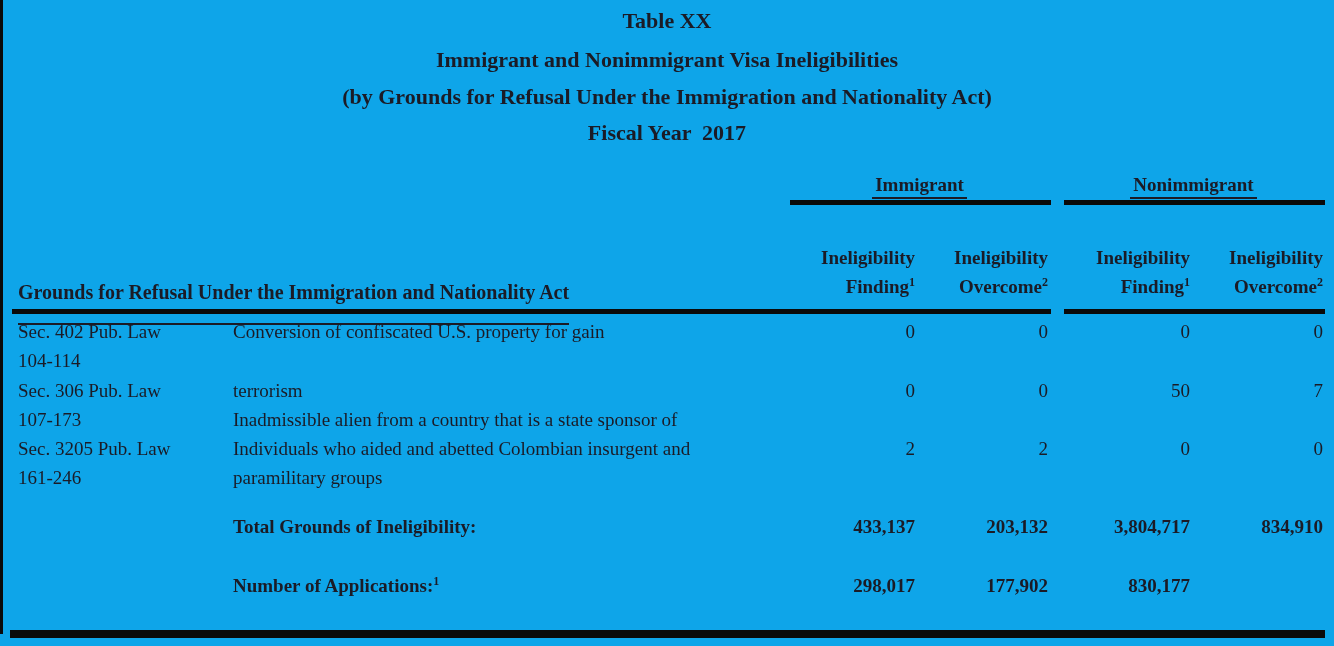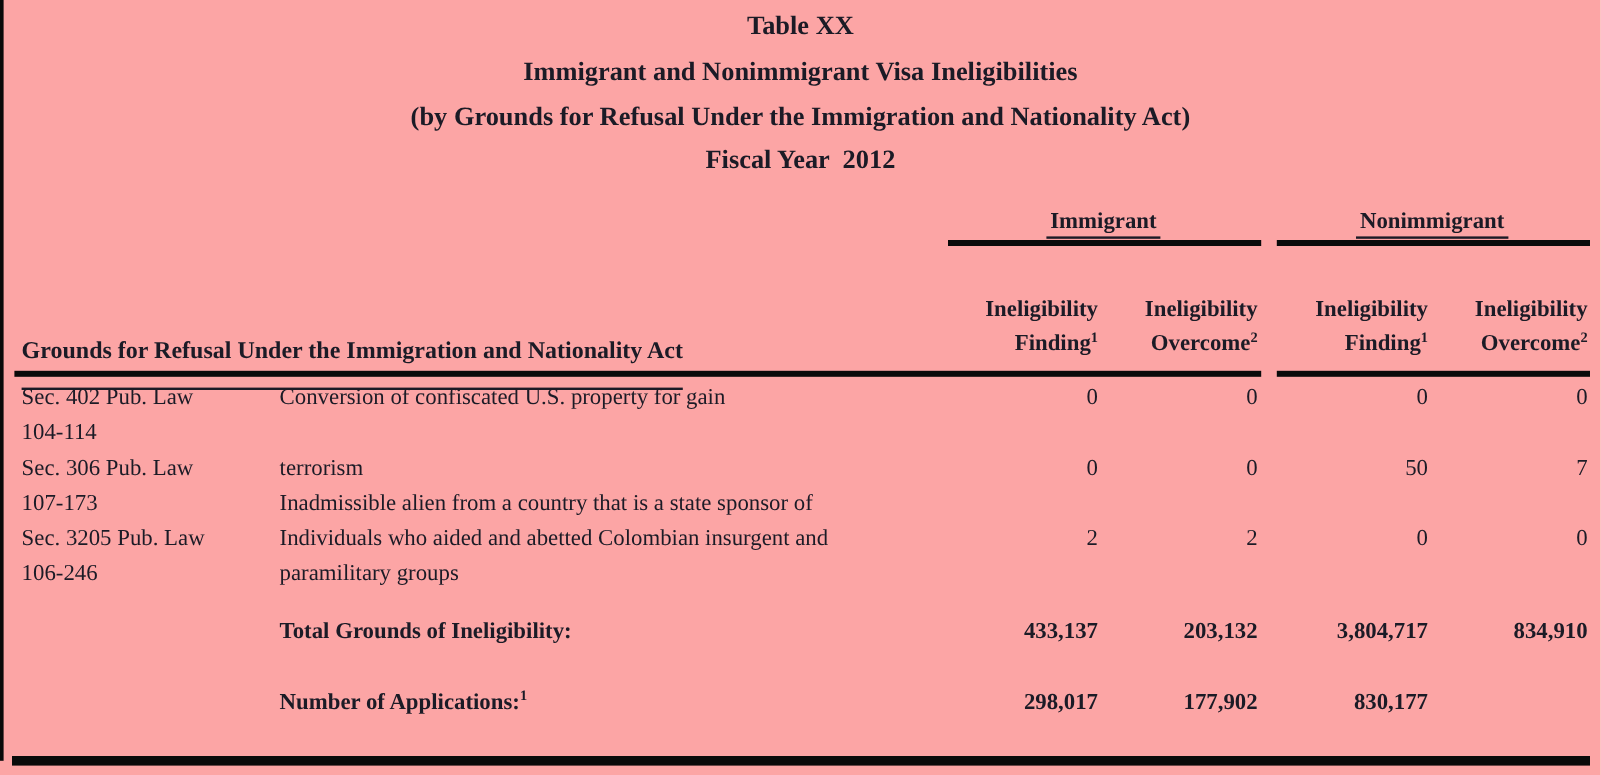--- a/index.html
+++ b/index.html
@@ -1,21 +1,21 @@
 <!DOCTYPE html>
 <html><head>
 <meta charset="utf-8">
 <style>
   * { margin: 0; padding: 0; box-sizing: border-box; }
   html, body { background: #ffffff; }
   .page {
     position: relative;
     width: 1334px;
     height: 646px;
-    background: #fca5a5;
+    background: #0ea5e9;
     font-family: "Liberation Serif", "DejaVu Serif", serif;
     color: var(--ink, #1b1b26);
     overflow: hidden;
   }
   .rule { position: absolute; background: var(--line, #0a0a0a); }
 
   
   .title-line {
     position: absolute;
     left: 0; width: 1334px;
@@ -70,21 +70,21 @@
 </head>
 <body>
 
 <div class="page" style="--ink: #1b1b26; --line: #0a0a0a;">
 
   <div class="rule" style="left:0; top:0; width:3px; height:634px;"></div>
 
   <div class="title-line" style="top:8px;">Table XX</div>
   <div class="title-line" style="top:84px;">(by Grounds for Refusal Under the Immigration and Nationality Act)</div>
   <div class="title-line" style="top:47px;">Immigrant and Nonimmigrant Visa Ineligibilities</div>
-  <div class="title-line" style="top:120px;">Fiscal Year  2012</div>
+  <div class="title-line" style="top:120px;">Fiscal Year  2017</div>
 
   <div class="group-header" style="left:788px; top:174px; width:263px;">
     <span class="u">Immigrant</span>
   </div>
   <div class="group-header" style="left:1062px; top:174px; width:263px;">
     <span class="u">Nonimmigrant</span>
   </div>
   <div class="rule" style="left:790px; top:200px; width:261px; height:5px;"></div>
   <div class="rule" style="left:1064px; top:200px; width:261px; height:5px;"></div>
 
@@ -142,21 +142,21 @@
     </div>
     <div class="cell num">0</div>
     <div class="cell num">0</div>
     <div class="cell num">50</div>
     <div class="cell num">7</div>
   </div>
 
   <div class="trow" style="top:434px;">
     <div class="cell">
       <div>Sec. 3205 Pub. Law</div>
-      <div>106-246</div>
+      <div>161-246</div>
     </div>
     <div class="cell">
       <div>Individuals who aided and abetted Colombian insurgent and</div>
       <div>paramilitary groups</div>
     </div>
     <div class="cell num">2</div>
     <div class="cell num">2</div>
     <div class="cell num">0</div>
     <div class="cell num">0</div>
   </div>

